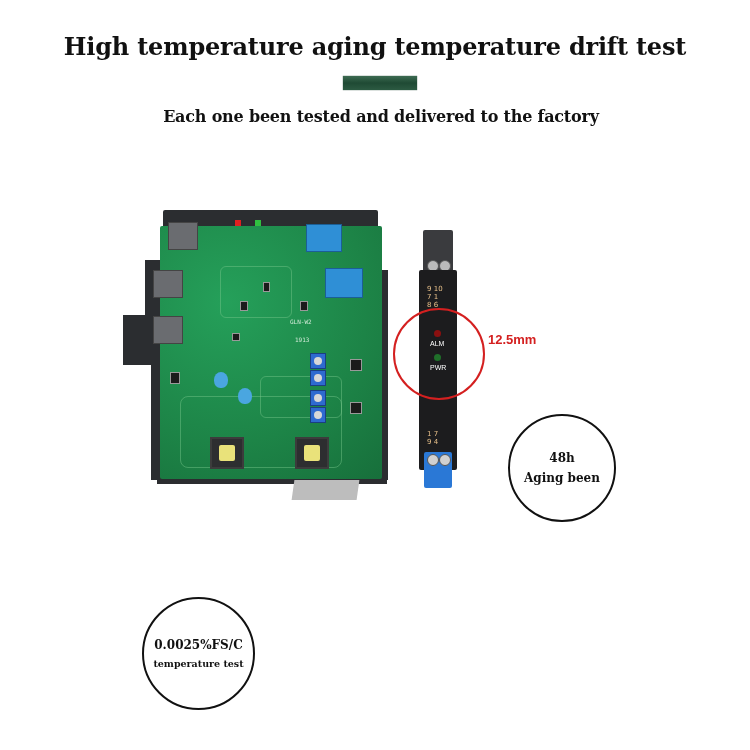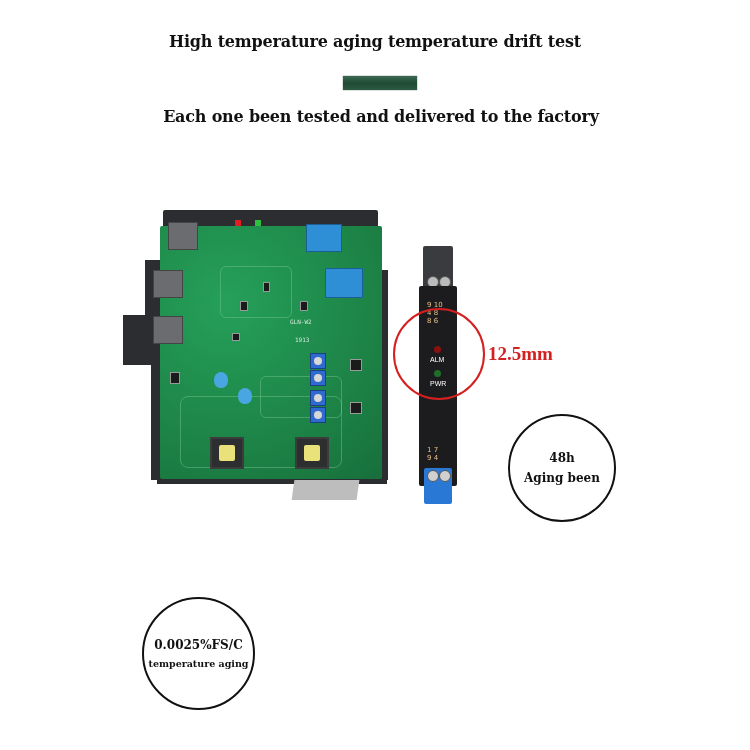--- a/index.html
+++ b/index.html
@@ -1,49 +1,49 @@
 <!DOCTYPE html>
 <html><head>
 <meta charset="utf-8">
 <style>
   html,body{margin:0;padding:0;background:#ffffff;}
   body{width:750px;height:750px;position:relative;overflow:hidden;font-family:"DejaVu Serif",serif;}
   .abs{position:absolute;}
-  .title{left:0;width:750px;top:32px;text-align:center;font-family:"DejaVu Serif",serif;font-weight:bold;font-size:16px;color:#111;letter-spacing:-0.2px;}
+  .title{left:0;width:750px;top:32px;text-align:center;font-family:"DejaVu Serif",serif;font-weight:bold;font-size:24px;color:#111;letter-spacing:-0.2px;}
   .divider{left:343px;top:76px;width:74px;height:14px;background:linear-gradient(#3d6b52,#1f4a34 50%,#2c5a42);box-shadow:0 0 1px #2b4d3b;}
   .subtitle{left:0;width:762px;top:107px;text-align:center;font-family:"DejaVu Serif",serif;font-weight:bold;font-size:16px;color:#111;letter-spacing:-0.2px;}
 
   
   .module{left:123px;top:210px;width:265px;height:290px;}
   .case{position:absolute;background:#2b2d30;}
   .pcb{position:absolute;left:37px;top:16px;width:222px;height:253px;background:#1f8a4a;border-radius:2px;
        background-image:radial-gradient(circle at 30% 30%,#25a05a 0,#1d8447 60%,#176f3b 100%);}
   .trace{position:absolute;border:1px solid rgba(120,200,140,0.45);}
   .conn-grey{position:absolute;background:#6a6c70;border:1px solid #444;}
   .conn-blue{position:absolute;background:#2f8fd6;border:1px solid #1b5f96;}
   .smd{position:absolute;background:#1b1b1b;border:1px solid #999;}
   .pot{position:absolute;width:14px;height:14px;background:#2e6ad0;border:1px solid #1b3f80;}
   .pot::after{content:"";position:absolute;left:3px;top:3px;width:8px;height:8px;border-radius:50%;background:#d7d7d7;}
   .cap{position:absolute;width:14px;height:16px;border-radius:50% 50% 45% 45%;background:#4aa6e0;}
   .xfmr{position:absolute;width:30px;height:28px;background:#2d2e30;border:2px solid #3c3c3c;}
   .xfmr::after{content:"";position:absolute;left:7px;top:6px;width:16px;height:16px;background:#e9e27a;border-radius:2px;}
   .pcb-label{position:absolute;font-family:"DejaVu Sans Mono",monospace;color:#cfe9d6;font-size:5px;}
 
   
-  .device{left:419px;top:246px;width:20px;height:258px;}
+  .device{left:419px;top:230px;width:20px;height:258px;}
   .dev-top{position:absolute;left:4px;top:0;width:30px;height:50px;background:#3a3b3e;border-radius:2px;}
   .dev-body{position:absolute;left:0;top:40px;width:38px;height:200px;background:#1c1c1e;border-radius:2px;}
   .dev-bottom{position:absolute;left:5px;top:222px;width:28px;height:36px;background:#2a78d6;border-radius:2px;}
   .screw{position:absolute;width:10px;height:10px;border-radius:50%;background:#d0d0d0;border:1px solid #555;}
   .pins{position:absolute;font-family:"DejaVu Sans",sans-serif;font-size:7px;color:#e8c08a;line-height:8px;}
   .led{position:absolute;width:7px;height:7px;border-radius:50%;}
   .dev-label{position:absolute;font-family:"Liberation Sans",sans-serif;font-size:7px;color:#ffffff;}
 
   .red-ring{left:393px;top:308px;width:92px;height:92px;border:2.5px solid #d42020;border-radius:50%;box-sizing:border-box;}
-  .dim{left:488px;top:343px;font-family:Liberation Serif, serif;font-weight:bold;font-size:19px;color:#d42020;}
+  .dim{left:488px;top:332px;font-family:Liberation Sans, sans-serif;font-weight:bold;font-size:13px;color:#d42020;}
 
   .badge{border:2px solid #111;border-radius:50%;box-sizing:border-box;display:flex;flex-direction:column;align-items:center;justify-content:center;text-align:center;font-family:"DejaVu Serif",serif;font-weight:bold;color:#111;}
   .badge-aging{left:508px;top:414px;width:108px;height:108px;}
   .badge-aging .l1{font-size:12px;text-align:center;}
   .badge-aging .l2{font-size:12px;margin-top:6px;}
   .badge-drift{left:142px;top:597px;width:113px;height:113px;}
   .badge-drift .l1{font-size:12px;}
   .badge-drift .l2{font-size:9.5px;margin-top:6px;}
 </style>
 </head>
@@ -93,21 +93,21 @@
 </div>
 
 <div class="abs device">
   <div class="dev-top">
     <div class="screw" style="left:4px;top:30px;background:#bbb;"></div>
     <div class="screw" style="left:16px;top:30px;background:#bbb;"></div>
   </div>
   <div class="dev-body">
     <div class="pins" style="left:8px;top:15px;">
       <div>9  10</div>
-      <div>4  8</div>
+      <div>7  1</div>
       <div>8  6</div>
     </div>
     <div class="led" style="left:15px;top:60px;background:#8b1010;"></div>
     <span class="dev-label" style="left:11px;top:70px;">ALM</span>
     <div class="led" style="left:15px;top:84px;background:#1f6f2a;"></div>
     <span class="dev-label" style="left:11px;top:94px;">PWR</span>
     <div class="pins" style="left:8px;top:160px;">
       <div>1  7</div>
       <div>9  4</div>
     </div>
@@ -121,14 +121,14 @@
 <div class="abs red-ring"></div>
 <div class="abs dim">12.5mm</div>
 
 <div class="abs badge badge-aging">
   <div class="l1">48h</div>
   <div class="l2">Aging been</div>
 </div>
 
 <div class="abs badge badge-drift">
   <div class="l1">0.0025%FS/C</div>
-  <div class="l2">temperature aging</div>
+  <div class="l2">temperature test</div>
 </div>
 
 </body></html>

